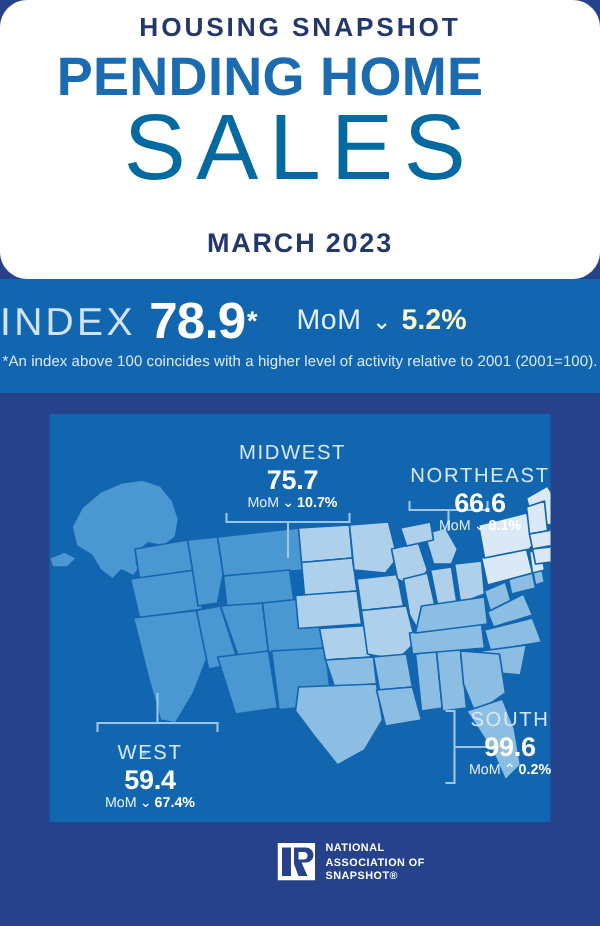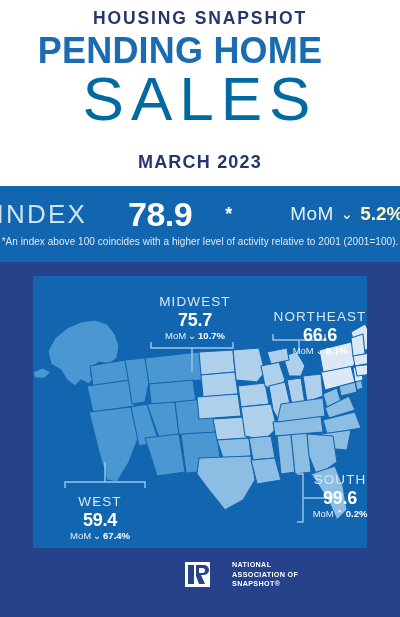--- a/index.html
+++ b/index.html
@@ -5,21 +5,21 @@
   html,body{margin:0;padding:0;}
   body{
     width:400px;height:617px;overflow:hidden;
     background:#26428b;
     font-family:"Liberation Sans", sans-serif;
     -webkit-font-smoothing:antialiased;
   }
   .page{position:relative;width:400px;height:617px;}
 
   
-  .header{position:absolute;left:0;top:0;width:400px;height:186px;background:#ffffff;}
+  .header{position:absolute;left:0;top:0;width:400px;height:186px;background:#ffffff;border-radius:18px;}
   .kicker{
     position:absolute;top:8px;left:0;width:400px;text-align:center;
     font-size:17.5px;font-weight:700;letter-spacing:1.9px;color:#23376b;
   }
   .line1{
     position:absolute;top:30px;left:0;width:360px;text-align:center;
     font-size:36px;font-weight:700;letter-spacing:0.2px;color:#1a6bb0;
   }
   .line2{
     position:absolute;top:68px;left:0;width:400px;text-align:center;
@@ -30,21 +30,21 @@
     position:absolute;top:152px;left:0;width:400px;text-align:center;
     font-size:18px;font-weight:700;letter-spacing:1.2px;color:#23376b;
   }
 
   
   .indexbar{
     position:absolute;left:0;top:186px;width:400px;height:76px;background:#1266b0;
   }
   .index-row{
     position:absolute;top:8px;left:0;width:400px;height:40px;
-    display:flex;align-items:center;justify-content:center;gap:32px;
+    display:flex;align-items:center;
   }
   .index-word{
     font-size:26px;font-weight:300;letter-spacing:2.2px;color:#cfe3f4;
   }
   .index-val{
     font-size:34px;font-weight:800;color:#ffffff;margin-left:9px;letter-spacing:-0.5px;
   }
   .index-star{
     font-size:18px;font-weight:700;color:#ffffff;vertical-align:super;margin-left:1px;
   }
@@ -79,21 +79,21 @@
   .callout .rmom .v{font-weight:800;}
 
   .c-midwest{left:130px;top:294px;width:130px;}
   .c-northeast{left:255px;top:309px;width:130px;}
   .c-south{left:288px;top:472px;width:104px;}
   .c-west{left:45px;top:494px;width:110px;}
 
   
   .footer{position:absolute;left:0;top:548px;width:400px;height:69px;background:#26428b;}
   .logo{
-    position:absolute;left:149px;top:12px;display:flex;align-items:center;gap:22px;padding-left:36px;
+    position:absolute;left:149px;top:12px;display:flex;align-items:center;gap:7px;padding-left:36px;
   }
   .logo-mark{width:25px;height:25px;position:relative;}
   .logo-text{
     font-size:7.2px;font-weight:700;color:#ffffff;line-height:1.32;letter-spacing:0.35px;
   }
 </style>
 </head>
 <body>
 
 <div class="page">

